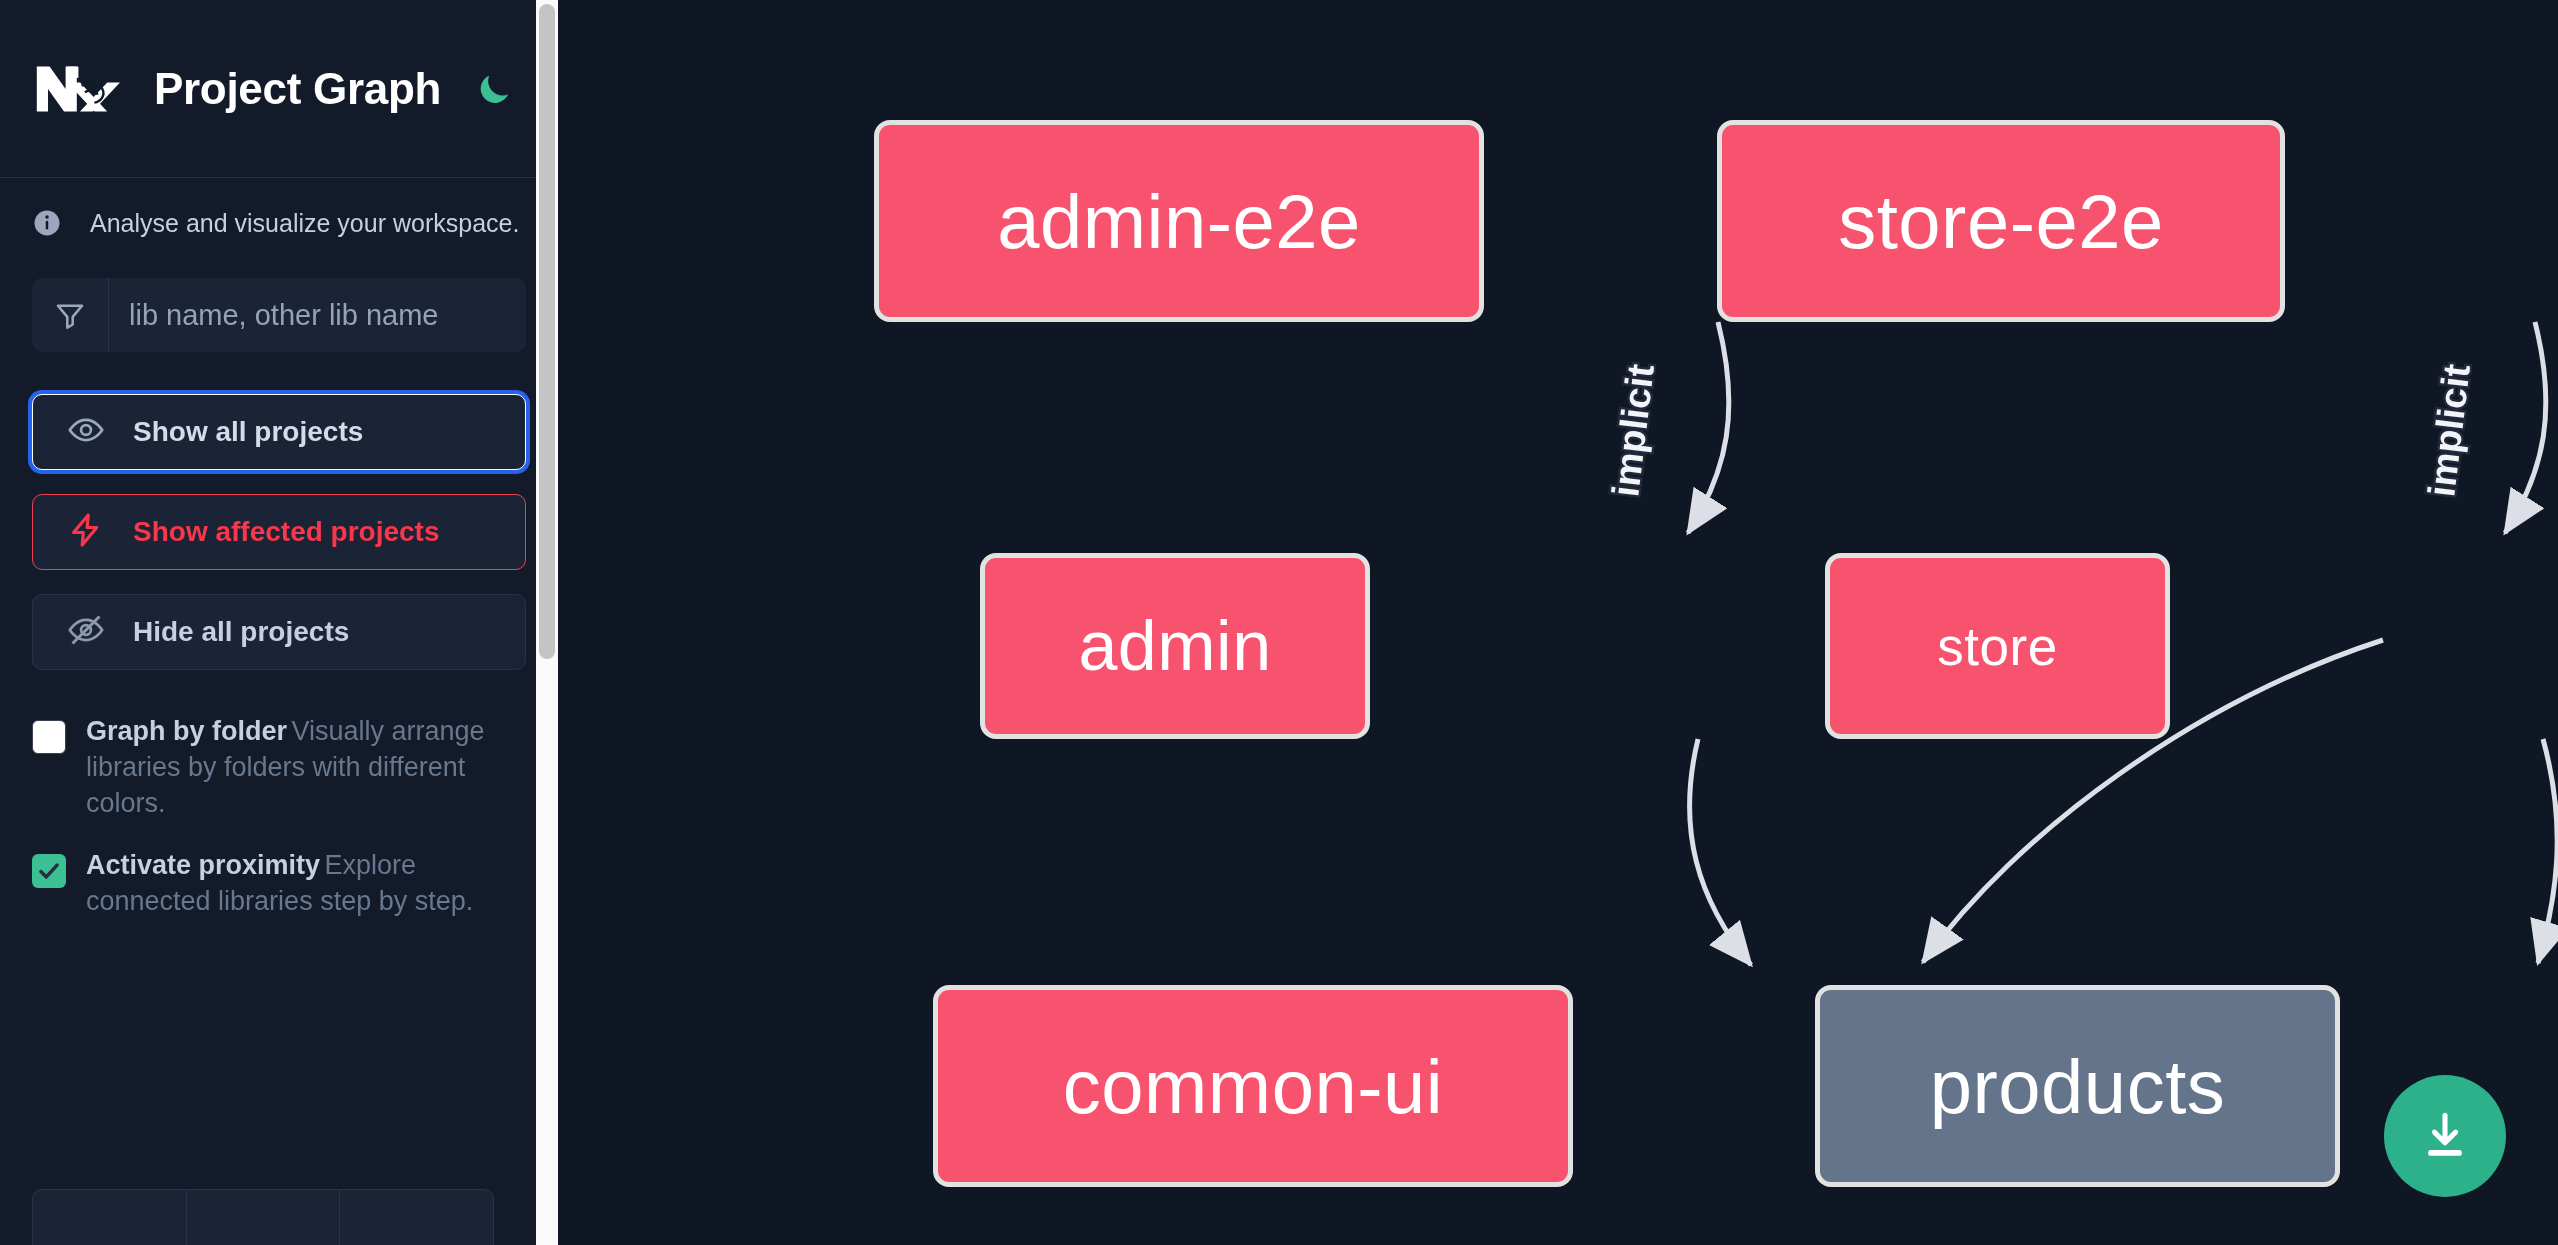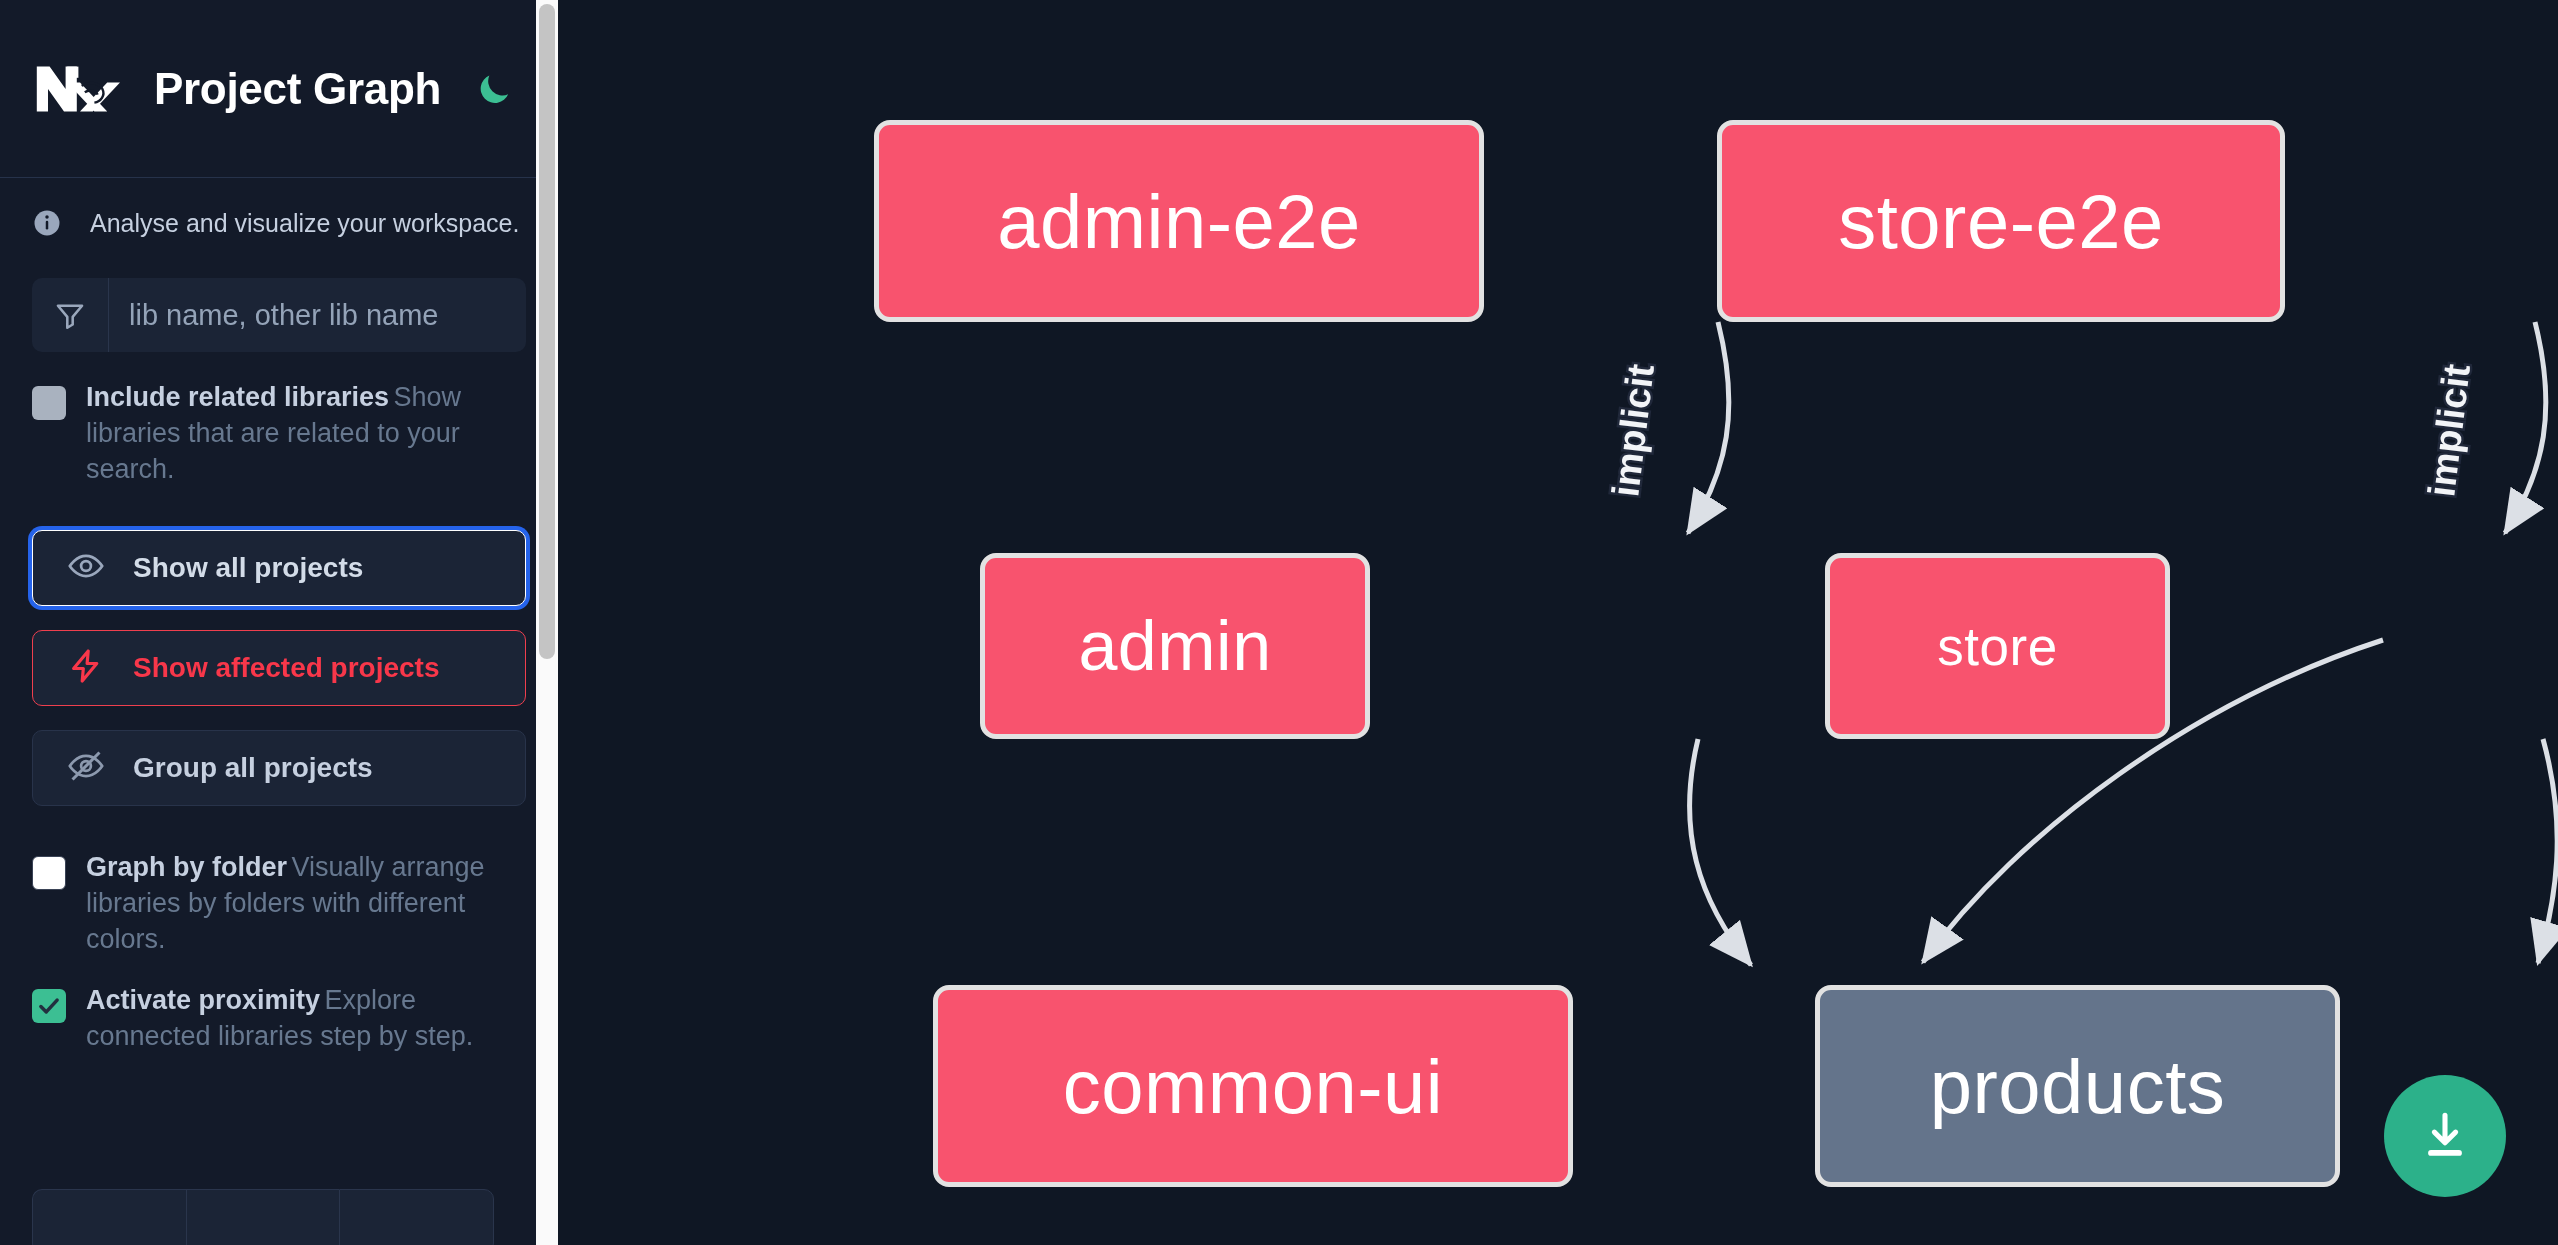--- a/index.html
+++ b/index.html
@@ -228,27 +228,20 @@
 
     <div class="search-wrap">
       <span class="search-icon-box">
         <svg width="34" height="34" viewBox="0 0 24 24" aria-hidden="true">
           <path fill="none" stroke="#9AA7BC" stroke-width="1.8" stroke-linejoin="round" d="M3.5 5.5h17l-6.6 7.8v5.4l-3.8 2.3v-7.7z"></path>
         </svg>
       </span>
       <input class="search-input" type="text" placeholder="lib name, other lib name" style="">
     </div>
 
-    <div class="chk-row">
-      <span class="chk-box gray"></span>
-      <span class="chk-txt">
-        <span class="chk-label">Include related libraries</span>
-        <span class="chk-desc">Show libraries that are related to your search.</span>
-      </span>
-    </div>
 
     <div class="btn-group">
 
       <div class="gbtn focus">
         <span>
           <svg width="38" height="38" viewBox="0 0 24 24" aria-hidden="true">
             <path fill="none" stroke="#9AA7BC" stroke-width="1.7" d="M1.8 12S5.6 5.6 12 5.6 22.2 12 22.2 12 18.4 18.4 12 18.4 1.8 12 1.8 12z"></path>
             <circle cx="12" cy="12" r="3.1" fill="none" stroke="#9AA7BC" stroke-width="1.7"></circle>
           </svg>
         </span>
@@ -265,21 +258,21 @@
       </div>
 
       <div class="gbtn plain">
         <span>
           <svg width="38" height="38" viewBox="0 0 24 24" aria-hidden="true">
             <path fill="none" stroke="#8C99AE" stroke-width="1.7" d="M1.8 12S5.6 5.6 12 5.6 22.2 12 22.2 12 18.4 18.4 12 18.4 1.8 12 1.8 12z"></path>
             <circle cx="12" cy="12" r="3.1" fill="none" stroke="#8C99AE" stroke-width="1.7"></circle>
             <line x1="3.5" y1="20.5" x2="20.5" y2="3.5" stroke="#8C99AE" stroke-width="1.9"></line>
           </svg>
         </span>
-        <span class="lbl">Group all projects</span>
+        <span class="lbl">Hide all projects</span>
       </div>
 
     </div>
 
     <div class="chk-row" style="padding-top:44px">
       <span class="chk-box white"></span>
       <span class="chk-txt">
         <span class="chk-label">Graph by folder</span>
         <span class="chk-desc">Visually arrange libraries by folders with different colors.</span>
       </span>

